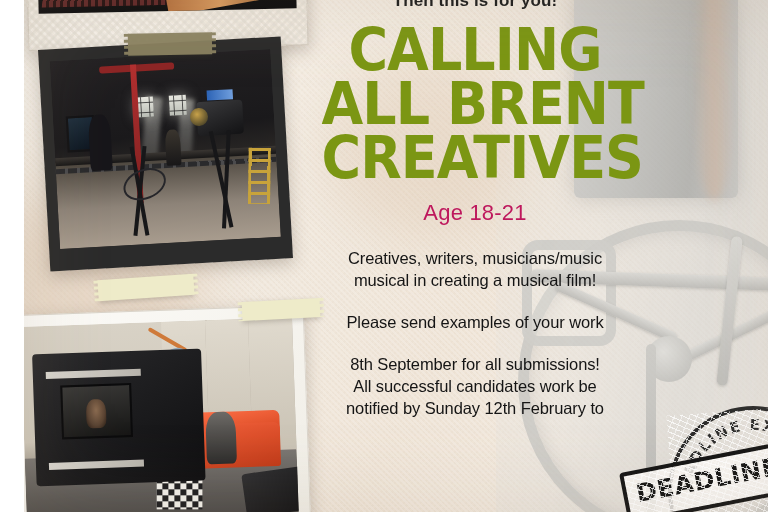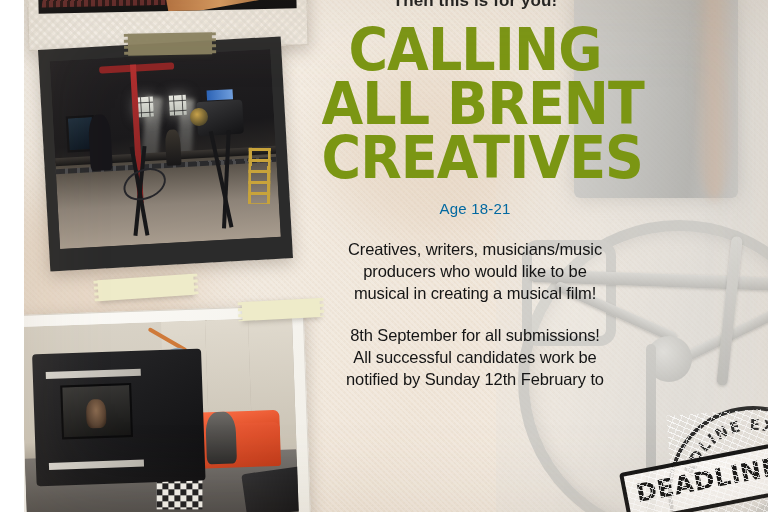--- a/index.html
+++ b/index.html
@@ -401,23 +401,23 @@
     font-size: 58px;
     line-height: .93;
     letter-spacing: -1px;
     color: #7b9613;
     transform: scaleX(.93);
     text-transform: uppercase;
   }
   .headline .ln { display: block; white-space: nowrap; }
   .age {
     margin: 14px 0 0 0;
-    font-size: 15px;
+    font-size: 22px;
     font-weight: 400;
-    color: #0369a1;
+    color: #be185d;
     letter-spacing: .2px;
   }
   .para {
     margin: 22px 0 0 0;
     font-size: 16.5px;
     line-height: 1.33;
     font-weight: 400;
     color: #151515;
     letter-spacing: -.1px;
   }
@@ -586,25 +586,25 @@
     <h1 class="headline">
       <span class="ln">CALLING</span>
       <span class="ln">ALL BRENT</span>
       <span class="ln">CREATIVES</span>
     </h1>
 
     <p class="age">Age 18-21</p>
 
     <p class="para">
       <span class="ln">Creatives, writers, musicians/music</span>
-      <span class="ln">producers who would like to be</span>
       <span class="ln">musical in creating a musical film!</span>
     </p>
 
     <p class="para tight">
+      <span class="ln">Please send examples of your work</span>
     </p>
 
     <p class="para tight">
       <span class="ln">8th September for all submissions!</span>
       <span class="ln">All successful candidates work be</span>
       <span class="ln">notified by Sunday 12th February to</span>
     </p>
   </div>
 
   <div class="stamp-round">

